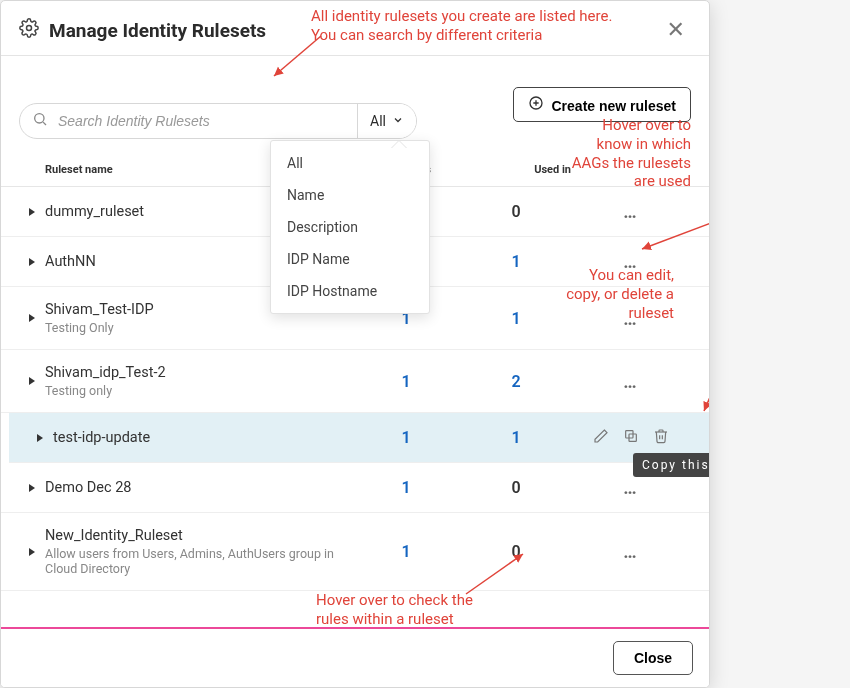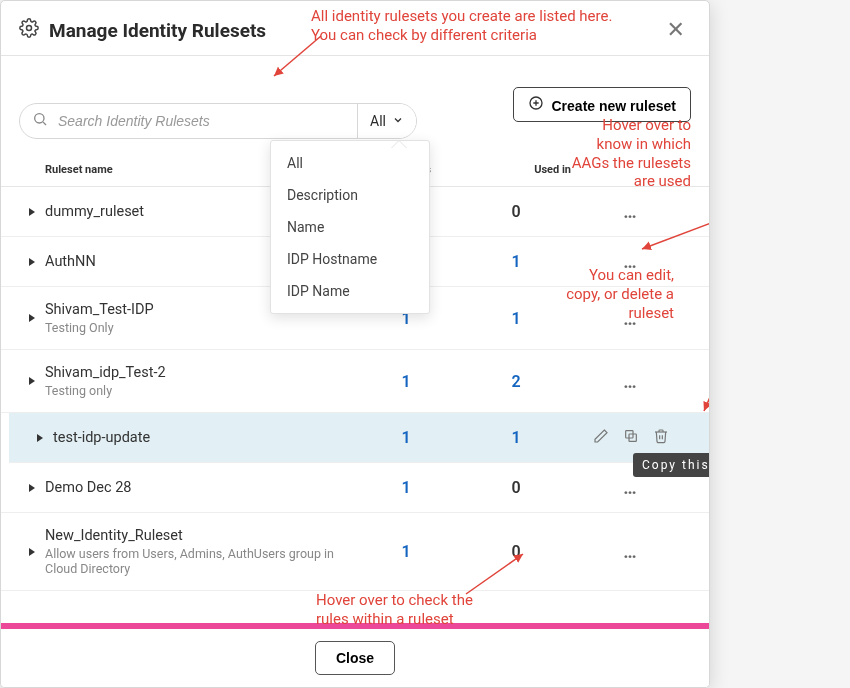--- a/index.html
+++ b/index.html
@@ -34,21 +34,21 @@
   .expander svg { width:10px; height:10px; fill:#333; }
   .rname { flex:1; }
   .rname .nm { font-size:14.5px; color:#333; }
   .rname .desc { font-size:12.5px; color:#888; margin-top:2px; }
   .num { width:110px; text-align:center; font-weight:600; }
   .num a { color:#1565c0; text-decoration:none; }
   .num.zero { color:#333; font-weight:600; }
   .act { width:120px; text-align:center; color:#666; font-size:18px; letter-spacing:2px; cursor:pointer; display:flex; align-items:center; justify-content:center; gap:14px; position:relative; }
   .act svg { width:16px; height:16px; stroke:#777; fill:none; }
   .tooltip { position:absolute; top:26px; left:10px; background:#444; color:#fff; font-size:12px; padding:5px 9px; border-radius:3px; white-space:nowrap; z-index:15; }
-  .footer { position:absolute; bottom:0; left:0; right:0; border-top:6px solid #ec4899; padding:12px 16px; display:flex; justify-content:center; background:#fff; }
+  .footer { position:absolute; bottom:0; left:0; right:0; border-top:2px solid #ec4899; padding:12px 16px; display:flex; justify-content:flex-end; background:#fff; }
   .close-btn { border:1px solid #555; border-radius:5px; background:#fff; padding:8px 20px; font-size:14px; font-weight:600; cursor:pointer; }
   
   .ann { position:absolute; color:#e0443a; font-size:15px; font-weight:400; line-height:1.25; text-align:right; z-index:30; pointer-events:none; }
   .ann.center { text-align:left; }
   .arrow-svg { position:absolute; z-index:29; pointer-events:none; }
 </style>
 </head>
 <body>
 
 <div class="modal">
@@ -77,24 +77,24 @@
         <span>All</span>
         <span class="chev">
           <svg viewBox="0 0 24 24" stroke-width="2.5">
               <polyline points="6 9 12 15 18 9"></polyline>
             </svg>
         </span>
       </div>
 
       <div class="dropdown">
         <div class="ditem">All</div>
+        <div class="ditem">Name</div>
         <div class="ditem">Description</div>
-        <div class="ditem">Name</div>
+        <div class="ditem">IDP Name</div>
         <div class="ditem">IDP Hostname</div>
-        <div class="ditem">IDP Name</div>
       </div>
     </div>
     <div class="spacer"></div>
     <button class="create-btn">
       <span class="plus-circ">
         <svg viewBox="0 0 24 24" stroke-width="2">
             <circle cx="12" cy="12" r="9"></circle>
             <line x1="12" y1="8" x2="12" y2="16"></line>
             <line x1="8" y1="12" x2="16" y2="12"></line>
           </svg>
@@ -232,21 +232,21 @@
         </div>
       </div>
     </div>
 
   <div class="footer">
     <button class="close-btn">Close</button>
   </div>
 
   <div class="ann center" style="top:6px; left:310px; width:380px;">
     <span>All identity rulesets you create are listed here.</span><br>
-    <span>You can check by different criteria</span>
+    <span>You can search by different criteria</span>
   </div>
   <svg class="arrow-svg" style="top:30px; left:265px;" width="60" height="50">
     <defs>
         <marker id="ah1" markerWidth="8" markerHeight="8" refX="6" refY="3" orient="auto">
           <path d="M0,0 L6,3 L0,6 Z" fill="#e0443a"></path>
         </marker>
       </defs>
     <line x1="55" y1="5" x2="8" y2="45" stroke="#e0443a" stroke-width="1.5" marker-end="url(#ah1)"></line>
   </svg>
 

